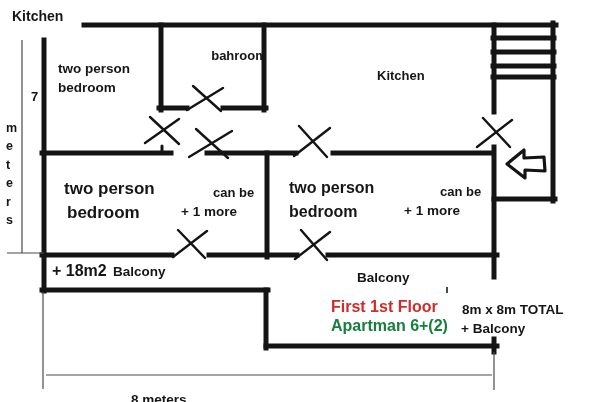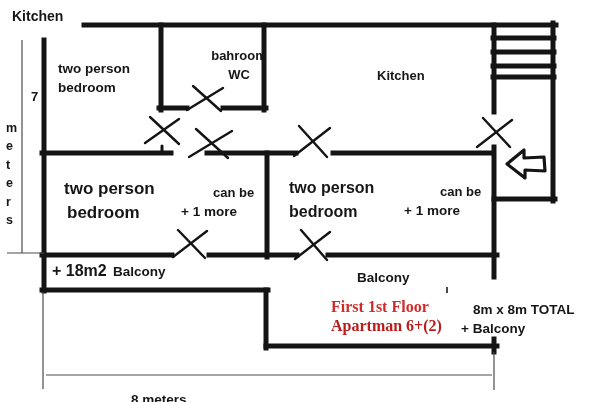--- a/index.html
+++ b/index.html
@@ -10,21 +10,21 @@
   svg.plan{position:absolute;left:0;top:0;width:600px;height:402px;}
   .lbl{
     position:absolute;font-weight:bold;color:#161616;white-space:nowrap;
     font-family:"Liberation Sans",sans-serif;line-height:1.1;
   }
   .sz13{font-size:13px;margin-left:24px;}
   .sz135{font-size:13.5px;}
   .sz14{font-size:14px;}
   .sz16{font-size:16px;}
   .sz17{font-size:17px;}
-  .red{color:#d02b2b;font-family:Liberation Serif, serif;}
+  .red{color:#d02b2b;}
   .vletters{position:absolute;left:6px;top:121px;display:flex;flex-direction:column;}
   .vletters span{display:block;height:18.4px;font-size:12.5px;font-weight:bold;color:#161616;}
   .bath-block{left:160px;top:46px;width:110px;text-align:center;}
   .bath-block div{line-height:19px;}
 </style>
 </head>
 <body>
 
 <div class="canvas">
 
@@ -115,21 +115,20 @@
     <span>e</span>
     <span>r</span>
     <span>s</span>
   </div>
 
   <div class="lbl sz135" style="left:58px;top:62px;">two person</div>
   <div class="lbl sz135" style="left:58px;top:81px;">bedroom</div>
 
   <div class="lbl sz13 bath-block">
     <div>bahroom</div>
-    <div>WC</div>
   </div>
 
   <div class="lbl sz13" style="left:353px;top:69px;">Kitchen</div>
 
   <div class="lbl sz17" style="left:64px;top:180px;">two person</div>
   <div class="lbl sz17" style="left:67px;top:204px;">bedroom</div>
 
   <div class="lbl sz13" style="left:189px;top:186px;">can be</div>
   <div class="lbl sz135" style="left:181px;top:205px;">+ 1 more</div>
 
@@ -138,20 +137,20 @@
 
   <div class="lbl sz13" style="left:416px;top:185px;">can be</div>
   <div class="lbl sz135" style="left:404px;top:204px;">+ 1 more</div>
 
   <div class="lbl sz16" style="left:52px;top:262px;">+ 18m2</div>
   <div class="lbl sz135" style="left:113px;top:265px;">Balcony</div>
 
   <div class="lbl sz135" style="left:357px;top:271px;">Balcony</div>
 
   <div class="lbl sz16 red" style="left: 331px; top: 298px; color: rgb(208, 43, 43);">First 1st Floor</div>
-  <div class="lbl sz16 red" style="left: 331px; top: 317px; color: #b91c1c;">Apartman 6+(2)</div>
+  <div class="lbl sz16 red" style="left: 331px; top: 317px; color: #15803d;">Apartman 6+(2)</div>
 
-  <div class="lbl sz135" style="left:473px;top:303px;">8m x 8m TOTAL</div>
+  <div class="lbl sz135" style="left:462px;top:303px;">8m x 8m TOTAL</div>
   <div class="lbl sz135" style="left:461px;top:322px;">+ Balcony</div>
 
   <div class="lbl sz135" style="left:131px;top:353px;margin-top:40px;">8 meters</div>
 
 </div>
 
 </body></html>

